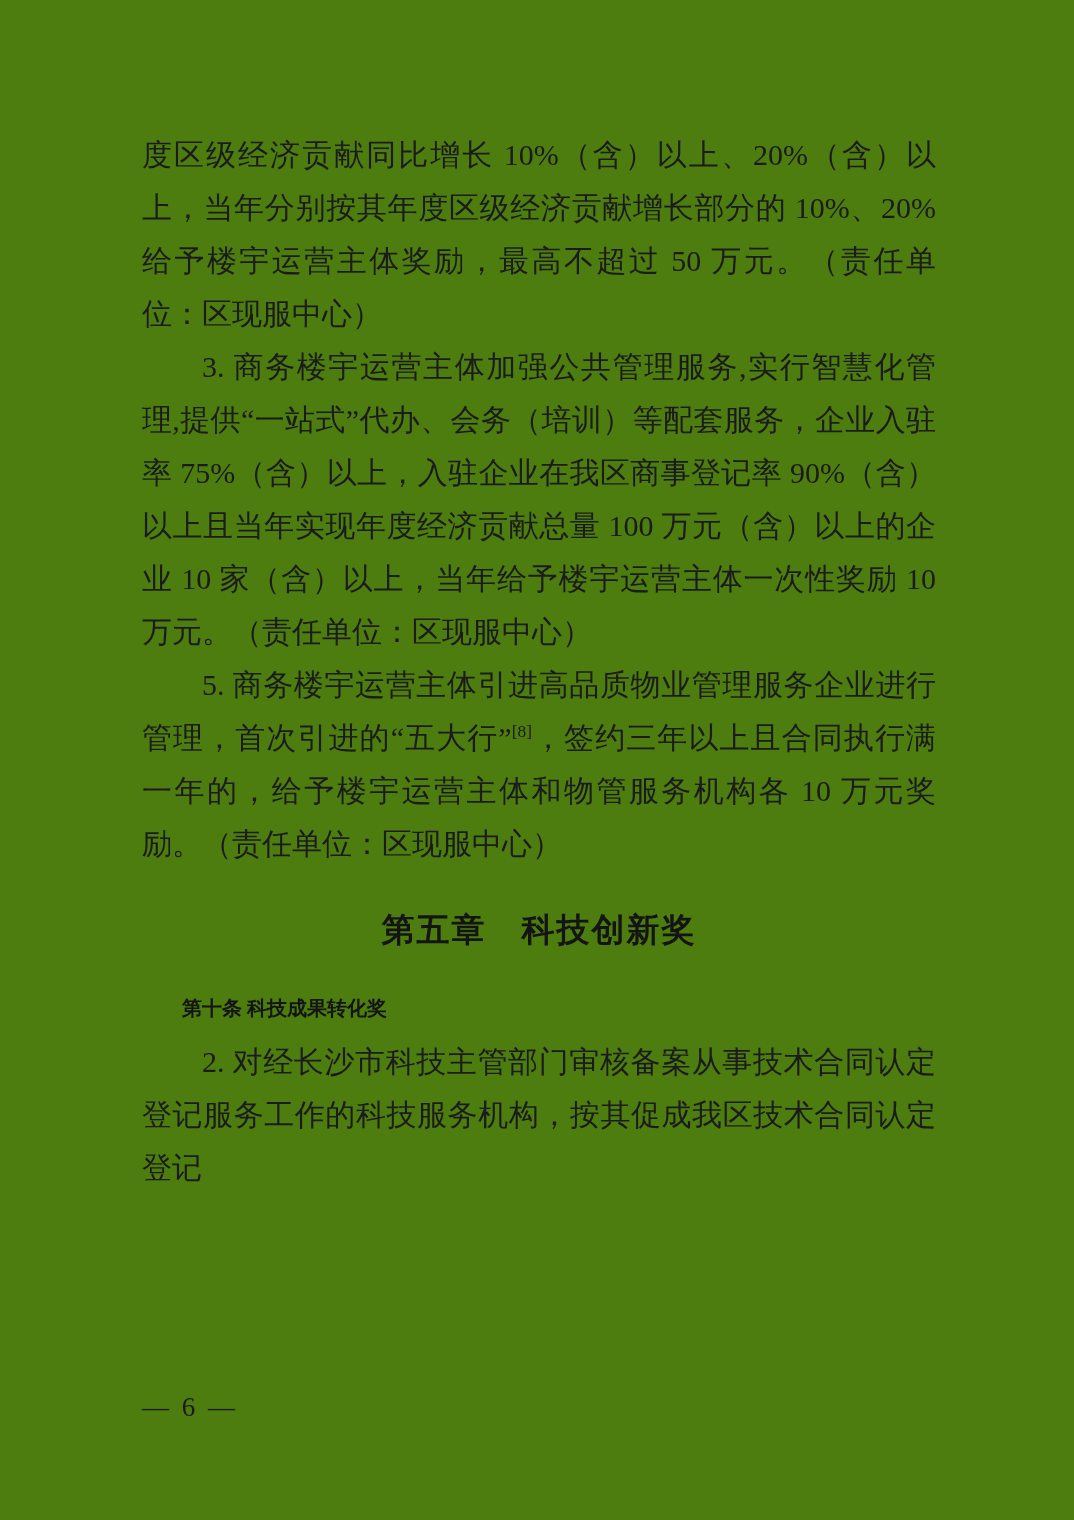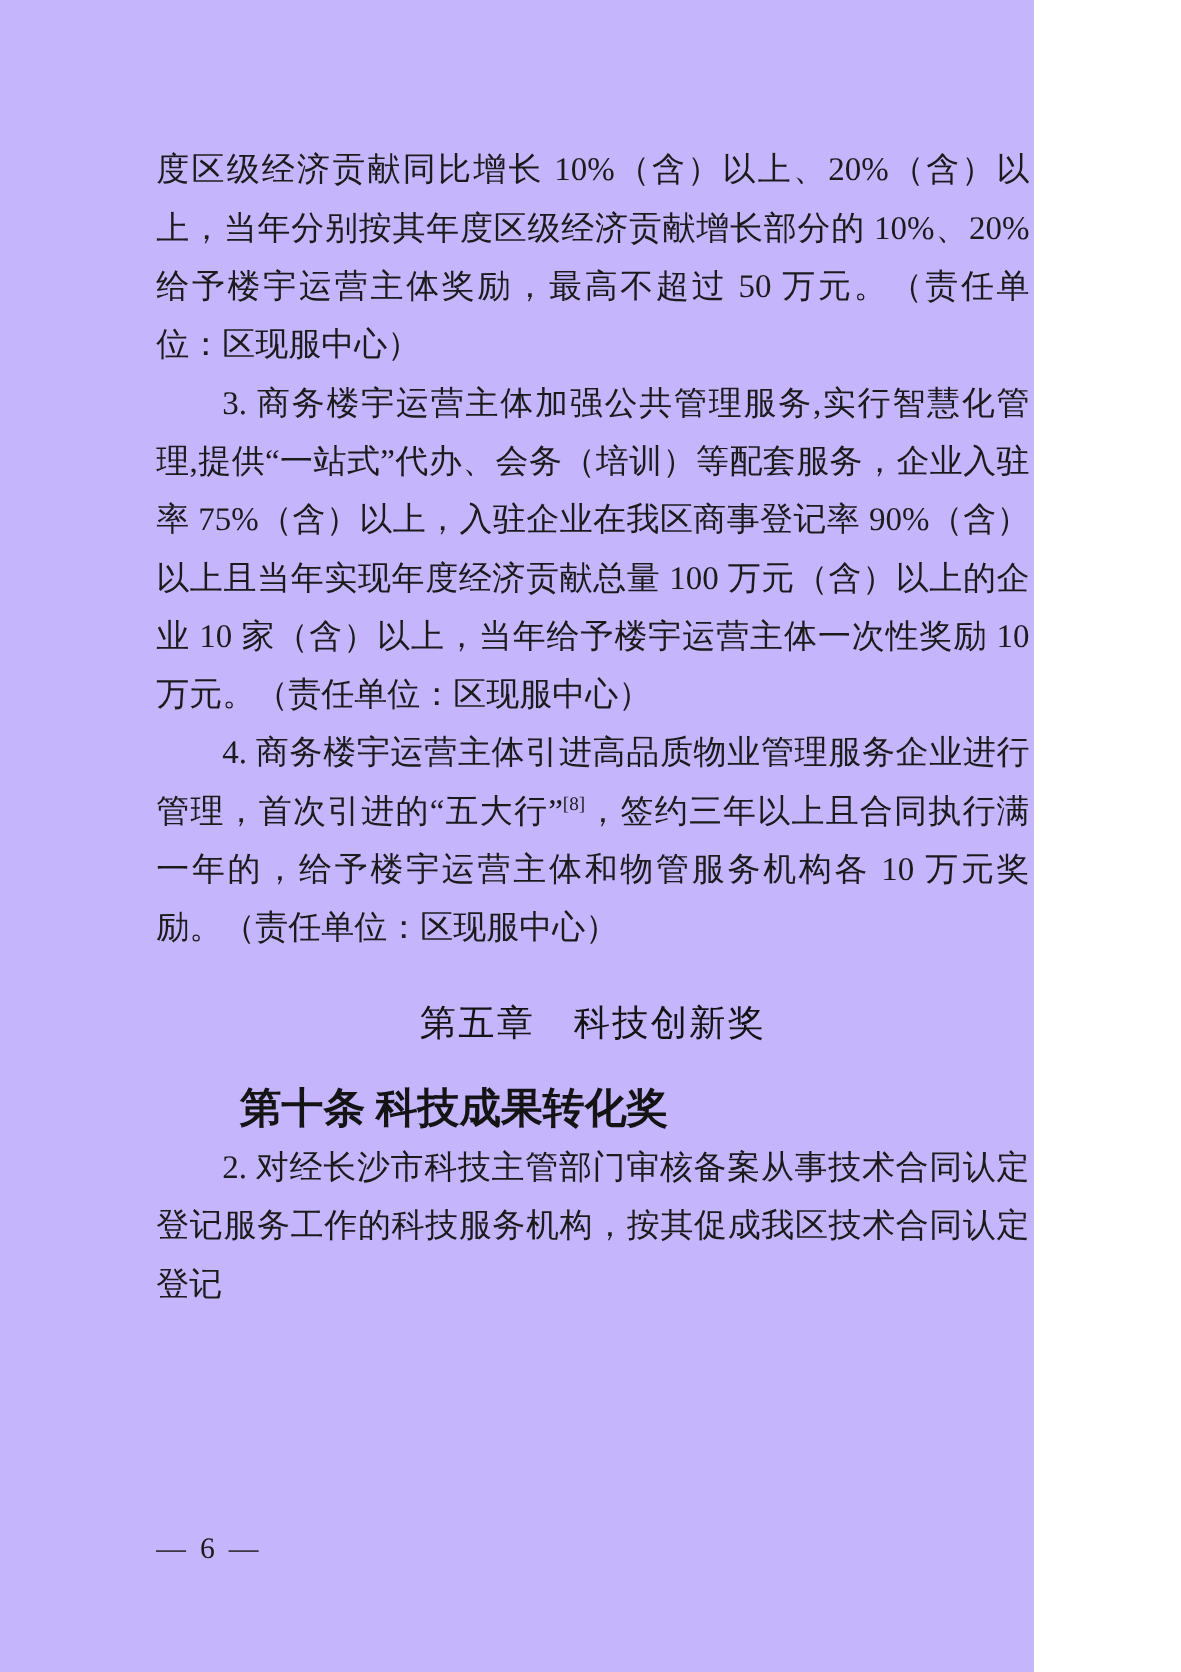--- a/index.html
+++ b/index.html
@@ -3,23 +3,23 @@
 <meta charset="utf-8">
 <style>
   * { box-sizing: border-box; }
   html, body {
     margin: 0;
     padding: 0;
     background: #ffffff;
   }
   .page {
     position: relative;
-    width: 940px;
+    width: 1074px;
     height: 1520px;
-    background: #c4b5fd;
+    background: #4d7c0f;
     color: #1b1b1b;
     font-family: "Liberation Serif", "DejaVu Serif", serif;
     overflow: hidden;
   }
   .content {
     position: absolute;
     left: 142px;
     top: 128px;
     width: 794px;
   }
@@ -29,29 +29,29 @@
     line-height: 53px;
     text-align: justify;
     text-justify: inter-character;
     word-break: break-all;
   }
   .body-par.indent { text-indent: 2em; }
   .chapter-heading {
     margin: 33px 0 26px 0;
     font-size: 33px;
     line-height: 53px;
-    font-weight: 400;
+    font-weight: 700;
     text-align: center;
     font-family: "Liberation Sans", "DejaVu Sans", sans-serif;
     letter-spacing: 2px;
     color: #141414;
   }
   .article-heading {
     margin: 0;
-    font-size: 38px;
+    font-size: 20px;
     line-height: 53px;
     font-weight: 700;
     text-indent: 2em;
     color: #141414;
   }
   .fnref {
     font-size: 0.58em;
     vertical-align: super;
     line-height: 0;
   }
@@ -68,21 +68,21 @@
 </head>
 <body>
 
 <div class="page">
   <main class="content">
 
     <p class="body-par">度区级经济贡献同比增长 10%（含）以上、20%（含）以上，当年分别按其年度区级经济贡献增长部分的 10%、20%给予楼宇运营主体奖励，最高不超过 50 万元。（责任单位：区现服中心）</p>
 
     <p class="body-par indent">3. 商务楼宇运营主体加强公共管理服务,实行智慧化管理,提供“一站式”代办、会务（培训）等配套服务，企业入驻率 75%（含）以上，入驻企业在我区商事登记率 90%（含）以上且当年实现年度经济贡献总量 100 万元（含）以上的企业 10 家（含）以上，当年给予楼宇运营主体一次性奖励 10 万元。（责任单位：区现服中心）</p>
 
-    <p class="body-par indent"><span>4. 商务楼宇运营主体引进高品质物业管理服务企业进行管理，首次引进的“五大行”</span><sup class="fnref">[8]</sup><span>，签约三年以上且合同执行满一年的，给予楼宇运营主体和物管服务机构各 10 万元奖励。（责任单位：区现服中心）</span></p>
+    <p class="body-par indent"><span>5. 商务楼宇运营主体引进高品质物业管理服务企业进行管理，首次引进的“五大行”</span><sup class="fnref">[8]</sup><span>，签约三年以上且合同执行满一年的，给予楼宇运营主体和物管服务机构各 10 万元奖励。（责任单位：区现服中心）</span></p>
 
     <h2 class="chapter-heading">第五章　科技创新奖</h2>
 
     <h3 class="article-heading">第十条 科技成果转化奖</h3>
 
 
     <p class="body-par indent">2. 对经长沙市科技主管部门审核备案从事技术合同认定登记服务工作的科技服务机构，按其促成我区技术合同认定登记</p>
 
   </main>
 

